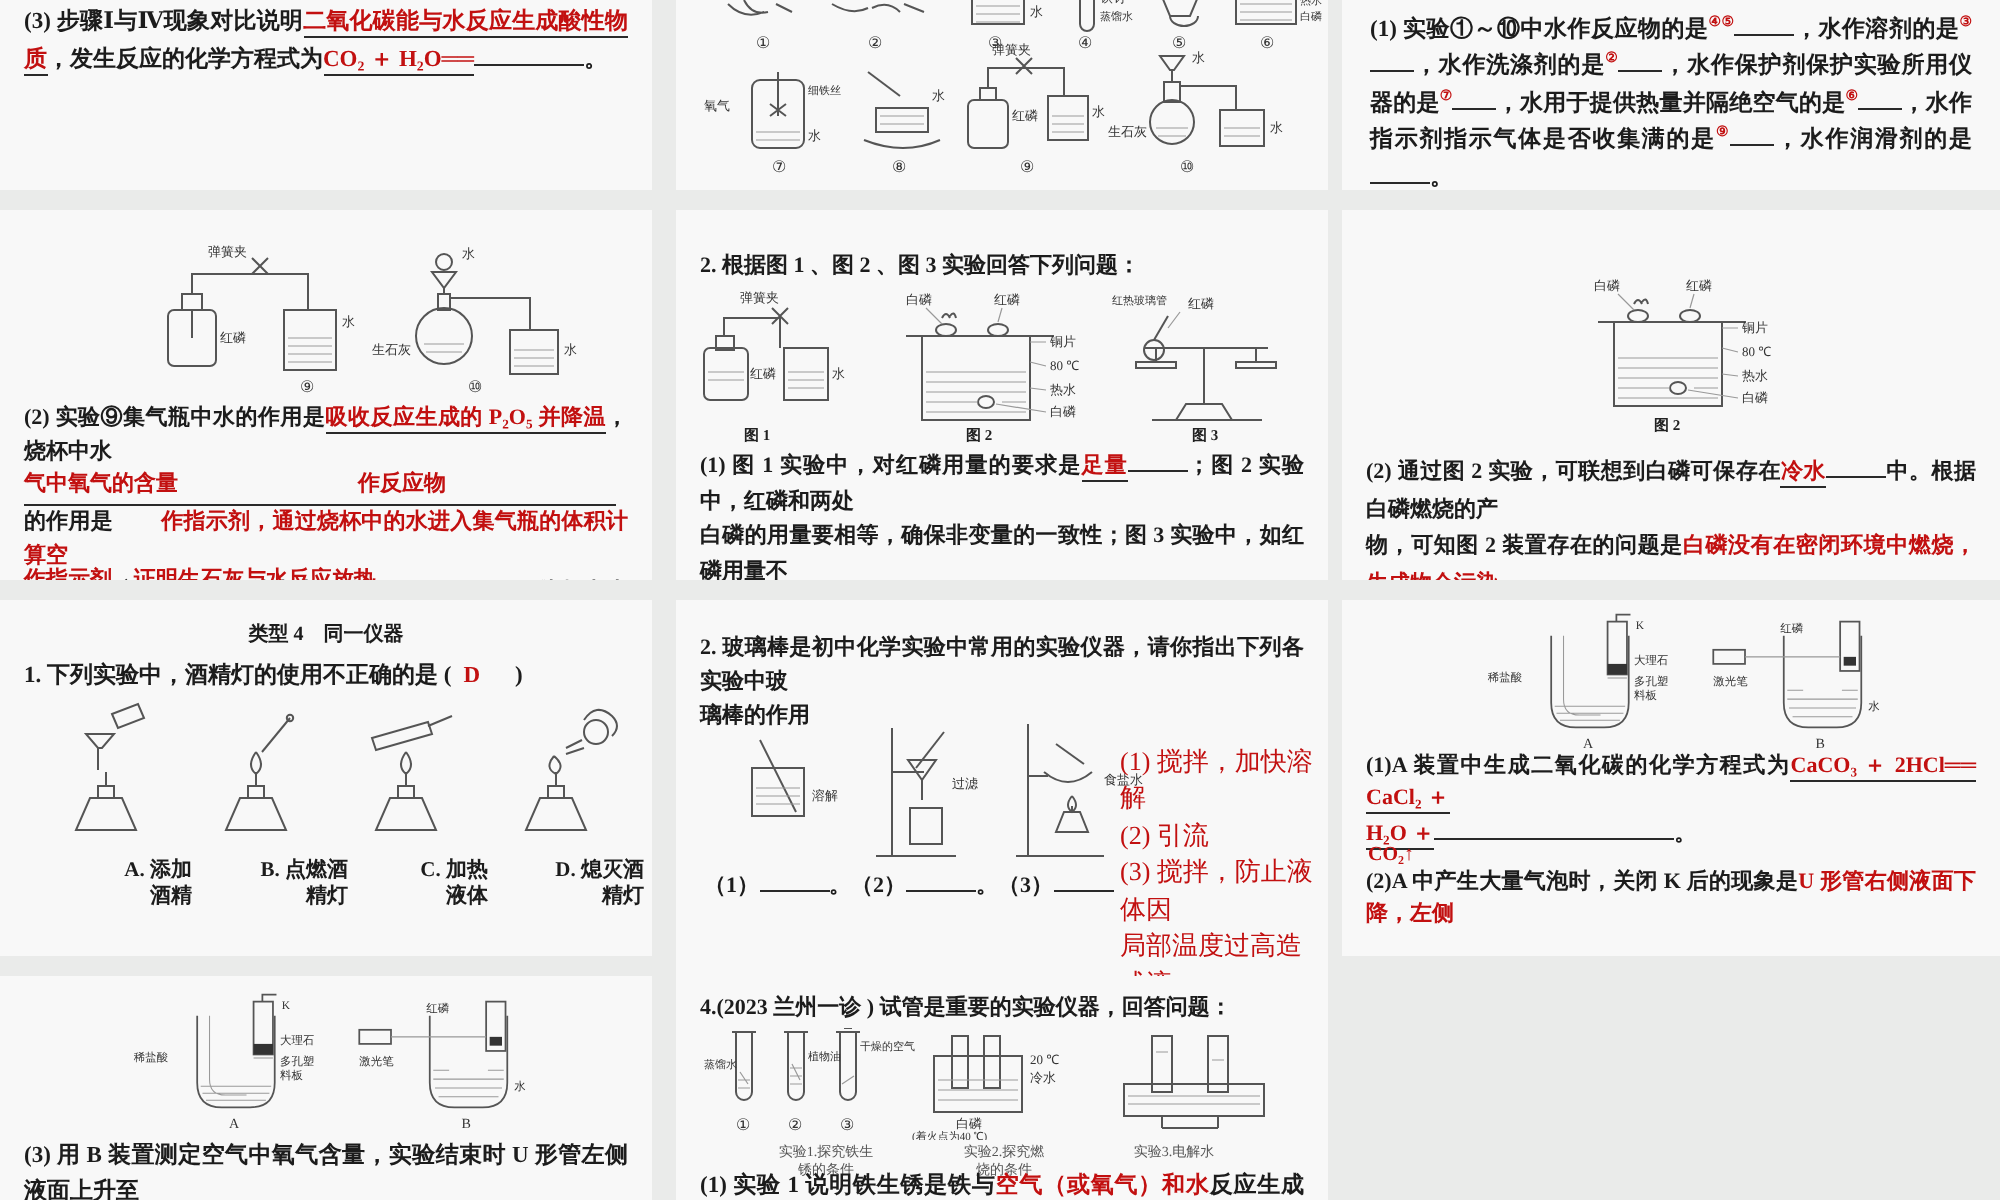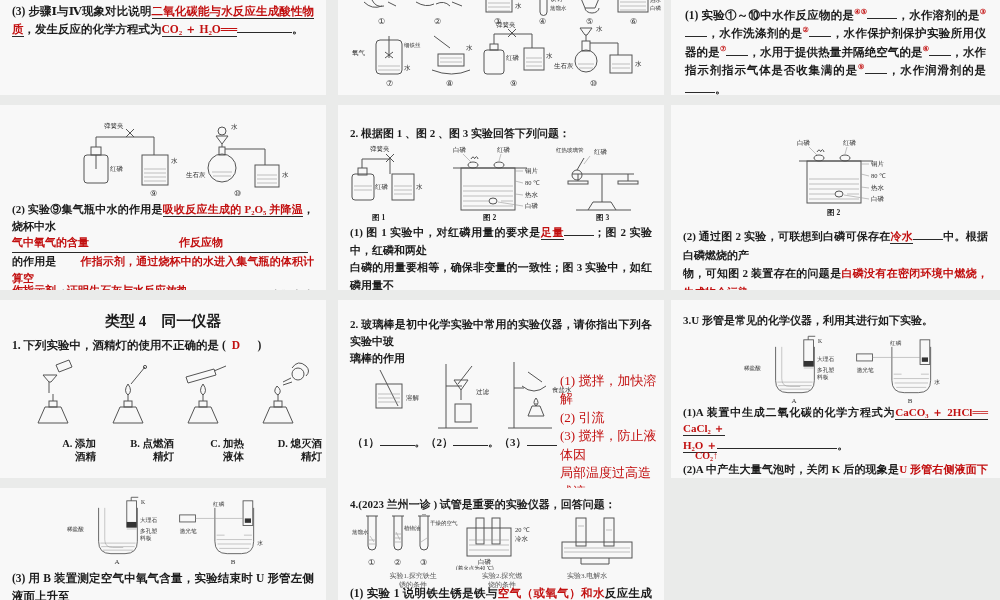--- a/index.html
+++ b/index.html
@@ -236,21 +236,21 @@
       </g>
     </svg>
     <div style="margin-top:8px">
       <p class="t" style="line-height:1.7"><span>(2) 通过图 2 实验，可联想到白磷可保存在</span><span class="r ub">冷水</span><span class="bl w30"></span><span>中。根据白磷燃烧的产</span></p>
       <p class="t" style="line-height:1.7"><span>物，可知图 2 装置存在的问题是</span><span class="r">白磷没有在密闭环境中燃烧，生成物会污染</span></p>
 
     </div>
   </div>
 
   <div class="slide" id="s7">
-    <p class="t ctr" style="padding-top:10px;font-size:15px">类型 4　同一仪器</p>
+    <p class="t ctr" style="padding-top:10px;font-size:10px">类型 4　同一仪器</p>
     <p class="t" style="margin-top:4px;font-size:11.5px"><span>1. 下列实验中，酒精灯的使用不正确的是 (</span><span class="r" style="padding:0 6px">D</span><span>　)</span></p>
     <svg style="margin:4px 0 0 28px" width="300" height="72" viewBox="0 0 300 72">
       <g class="sk">
           <path d="M10,64 h30 l-7,-16 h-16 z"></path>
           <rect x="21" y="42" width="8" height="6"></rect>
           <path d="M25,42 v-7"></path>
           <path d="M15,16 h14 l-6,7 h-2 z M21,23 v11"></path>
           <path d="M28,6 l13,-5 l3,7 l-13,5 z"></path>
         </g>
       <g class="sk" transform="translate(75,0)">
@@ -324,21 +324,20 @@
     <div class="abs r" style="left:222px;top:72px;width:102px;font-weight:normal;font-size:13px;line-height:1.42">
       <div>(1) 搅拌，加快溶解</div>
       <div>(2) 引流</div>
       <div>(3) 搅拌，防止液体因</div>
       <div>局部温度过高造成液</div>
       <div>滴飞溅</div>
     </div>
   </div>
 
   <div class="slide" id="s9">
-    <p class="t" style="padding-top:12px">3.U 形管是常见的化学仪器，利用其进行如下实验。</p>
     <svg style="margin:2px 0 0 58px" width="250" height="74" viewBox="0 -10 250 84">
       <g transform="translate(26,8)">
         <g class="sk">
             <path d="M10,0 V38 Q10,52 24,52 H40 Q54,52 54,38 V0"></path>
             <path class="skh" d="M17,0 V36 Q17,45 26,45 H38 M12,40 h40 M13,44 h38 M15,48 h34"></path>
             <rect x="42" y="-8" width="11" height="30"></rect>
             <path d="M47,-8 v-4 h8"></path>
           </g>
         <rect x="42" y="16" width="11" height="6" fill="#333"></rect>
           <path class="skh" d="M42,24 h11"></path>
@@ -360,21 +359,21 @@
         <rect x="44" y="12" width="7" height="5" fill="#333"></rect>
         <text class="lbl" x="8" y="-2">红磷</text>
         <text class="lbl" x="-30" y="28">激光笔</text>
         <text class="lbl" x="58" y="42">水</text>
         <text class="num" x="28" y="64">B</text>
       </g>
     </svg>
     <div>
       <p class="t" style="line-height:1.45"><span>(1)A 装置中生成二氧化碳的化学方程式为</span><span class="r ub">CaCO₃ ＋ 2HCl══ CaCl₂ ＋</span></p>
       <p class="t" style="line-height:1.45"><span class="r ub">H₂O ＋</span><span class="bl w120"></span><span>。</span></p>
-      <p class="t r" style="line-height:1;margin-top:-3px;padding-left:24px;font-size:10px">CO₂↑</p>
+      <p class="t r" style="line-height:1;margin-top:-3px;padding-left:13px;font-size:10px">CO₂↑</p>
       <p class="t" style="line-height:1.45;margin-top:1px"><span>(2)A 中产生大量气泡时，关闭 K 后的现象是</span><span class="r">U 形管右侧液面下降，左侧</span></p>
 
     </div>
   </div>
 
   <div class="slide" id="s10">
     <svg style="margin:4px 0 0 52px" width="250" height="74" viewBox="0 -10 250 84">
       <g transform="translate(26,8)">
         <g class="sk">
             <path d="M10,0 V38 Q10,52 24,52 H40 Q54,52 54,38 V0"></path>

